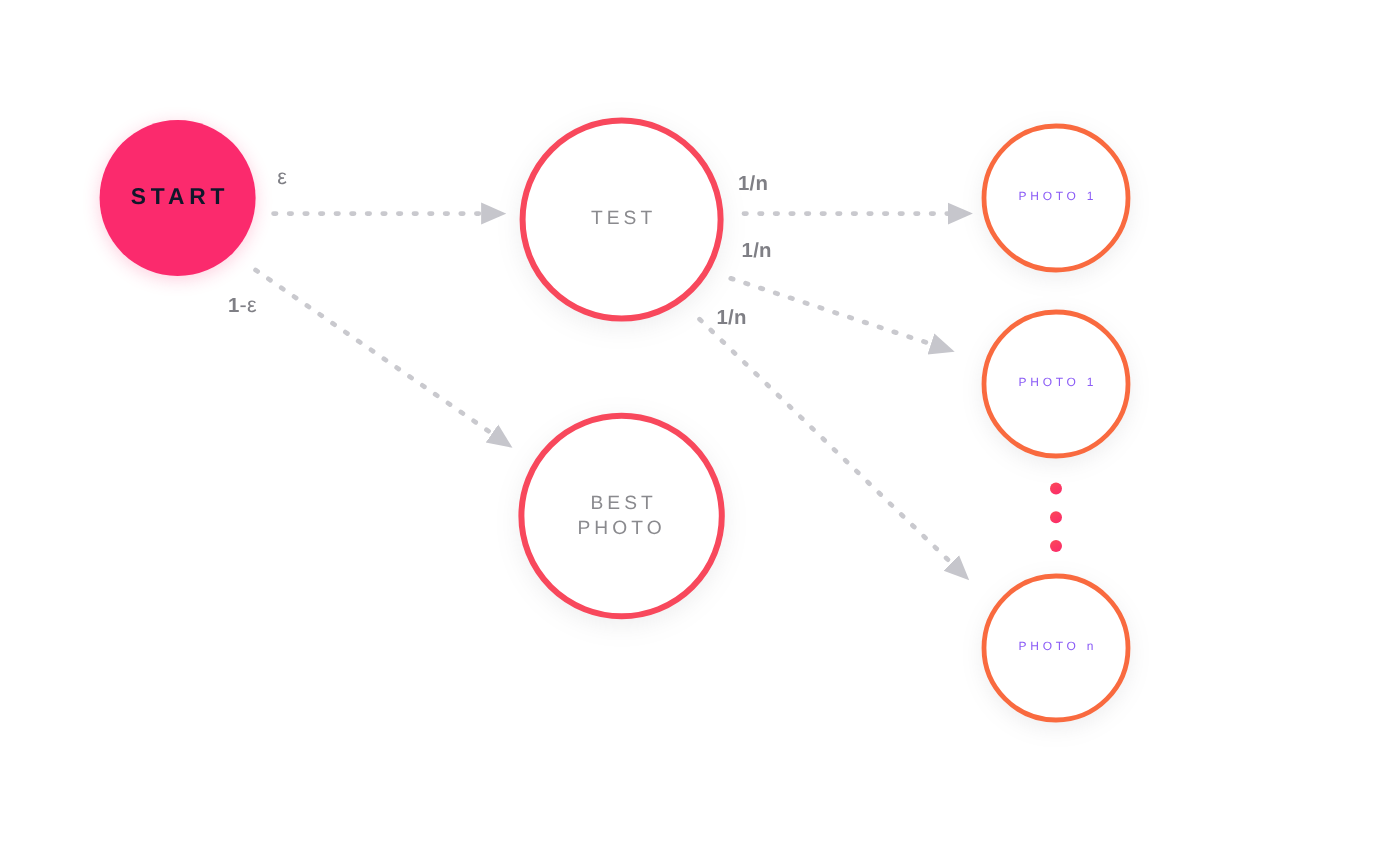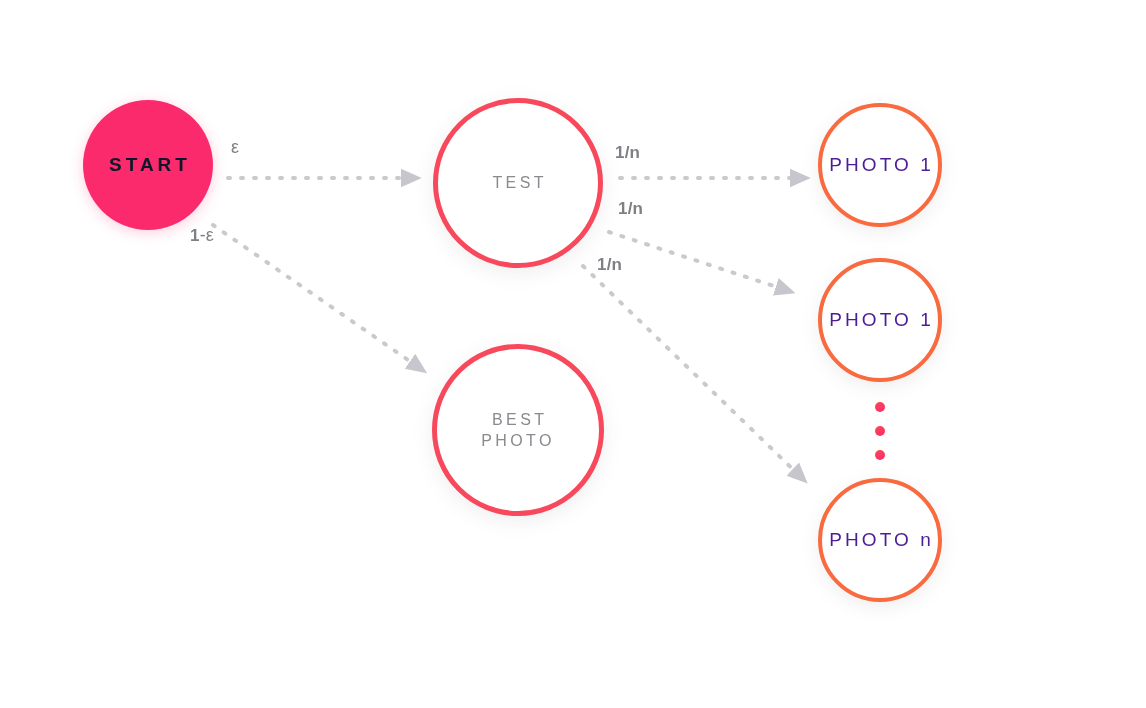--- a/index.html
+++ b/index.html
@@ -71,22 +71,22 @@
     text-indent: 3.4px;
   }
 
   
   .node-ring-orange {
     background: #ffffff;
     border: 4px solid #f96a3f;
     box-shadow: 0 5px 18px rgba(120, 120, 130, 0.13);
   }
   .node-ring-orange .node-label {
-    color: #4c1d95;
-    font-size: 19px;
+    color: #8b5cf6;
+    font-size: 10px;
     font-weight: 500;
     letter-spacing: 3.1px;
     text-indent: 3.1px;
   }
 
   
   #node-start       { left: 83px;  top: 100px; width: 130px; height: 130px; }
   #node-test        { left: 433px; top: 98px;  width: 170px; height: 170px; }
   #node-best-photo  { left: 432px; top: 344px; width: 172px; height: 172px; }
   #node-photo-1     { left: 818px; top: 103px; width: 124px; height: 124px; }
@@ -120,21 +120,21 @@
     font-size: 17px;
     font-weight: 700;
     letter-spacing: 0.2px;
     white-space: nowrap;
   }
   .edge-label .eps {
     font-weight: 400;
     font-size: 18px;
   }
   #label-eps      { left: 231px; top: 137px; }
-  #label-one-eps  { left: 190px; top: 225px; }
+  #label-one-eps  { left: 190px; top: 244px; }
   #label-n-1      { left: 615px; top: 143px; }
   #label-n-2      { left: 618px; top: 199px; }
   #label-n-3      { left: 597px; top: 255px; }
 </style>
 </head>
 <body>
 
 <div id="canvas">
 
   <svg id="edges" viewBox="0 0 1146 708" width="1146" height="708" xmlns="http://www.w3.org/2000/svg">

